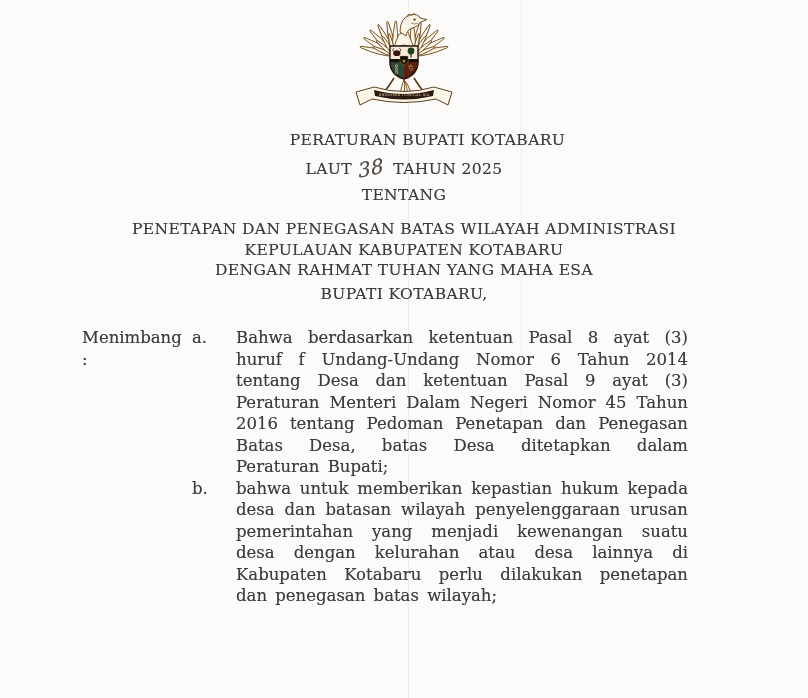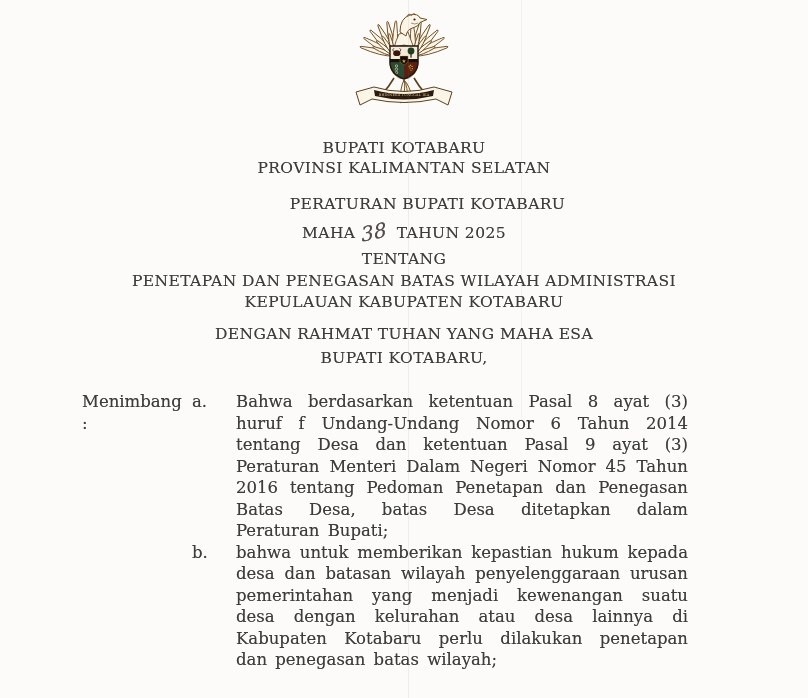--- a/index.html
+++ b/index.html
@@ -23,22 +23,22 @@
 
   .emblem-wrap { text-align: center; padding-top: 10px; height: 104px; }
 
   .h-center { text-align: center; }
   .caps { letter-spacing: 0.4px; font-size: 15.5px; }
 
   .header-block { margin-top: 24px; line-height: 20px; }
   .reg-title    { margin-top: 16px; line-height: 20px; margin-left: 47px; }
   .nomor-line   { margin-top: 5px;  line-height: 24px; }
   .tentang      { margin-top: 4px;  line-height: 20px; }
-  .subject      { margin-top: 2px;  line-height: 20.5px; }
-  .invocation   { margin-top: 12px; line-height: 20px; }
+  .subject      { margin-top: 14px;  line-height: 20.5px; }
+  .invocation   { line-height: 20px; }
   .authority    { margin-top: 4px; line-height: 20px; }
 
   .handwritten {
     display: inline-block;
     font-style: italic;
     font-size: 20px;
     color: #514c4a;
     transform: rotate(-12deg) skewX(-6deg);
     margin: 0 9px 0 6px;
     position: relative; top: 1px;
@@ -159,29 +159,25 @@
       </g>
 
       <g>
         <path d="M12 82 L30 77 Q60 86 90 77 L108 82 L104 95 L92 89 Q60 96 28 89 L16 95 Z" fill="#fbf5e8" stroke="#5d3f1c" stroke-width="1"></path>
         <path d="M30 80 Q60 88 90 80 L89 86 Q60 93 31 86 Z" fill="#2a1a10"></path>
         <text x="60" y="86.3" text-anchor="middle" font-size="3.4" fill="#d8c08a" font-family="DejaVu Serif, serif" letter-spacing="0.2">BHINNEKA TUNGGAL IKA</text>
       </g>
     </svg>
   </div>
 
-  <div class="header-block h-center caps soft">
-    <div>BUPATI KOTABARU</div>
-    <div>PROVINSI KALIMANTAN SELATAN</div>
-  </div>
 
   <div class="reg-title h-center caps soft">PERATURAN BUPATI KOTABARU</div>
 
   <div class="nomor-line h-center caps soft">
-    <span>MAHA</span><span class="handwritten">38</span><span>TAHUN 2025</span>
+    <span>LAUT</span><span class="handwritten">38</span><span>TAHUN 2025</span>
   </div>
 
   <div class="tentang h-center caps soft">TENTANG</div>
 
   <div class="subject h-center caps soft">
     <div>PENETAPAN DAN PENEGASAN BATAS WILAYAH ADMINISTRASI</div>
     <div>KEPULAUAN KABUPATEN KOTABARU</div>
   </div>
 
   <div class="invocation h-center caps soft">DENGAN RAHMAT TUHAN YANG MAHA ESA</div>

